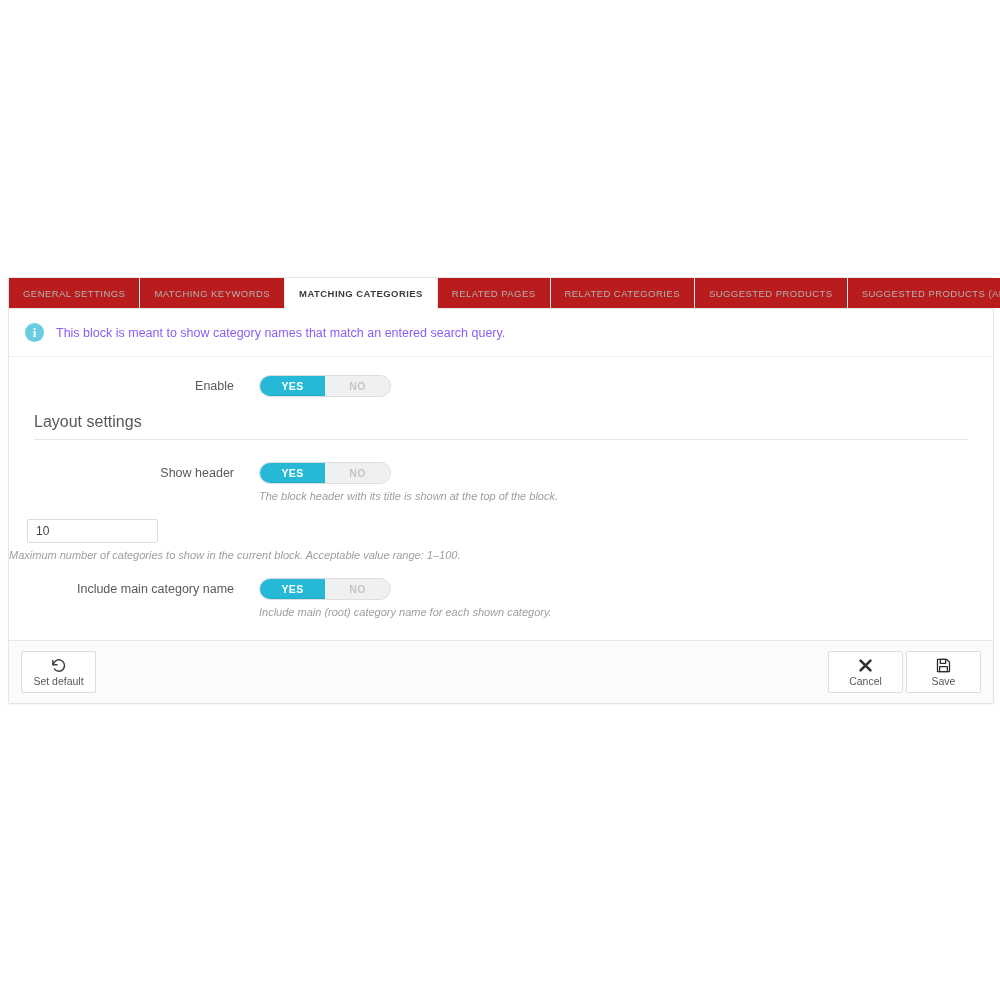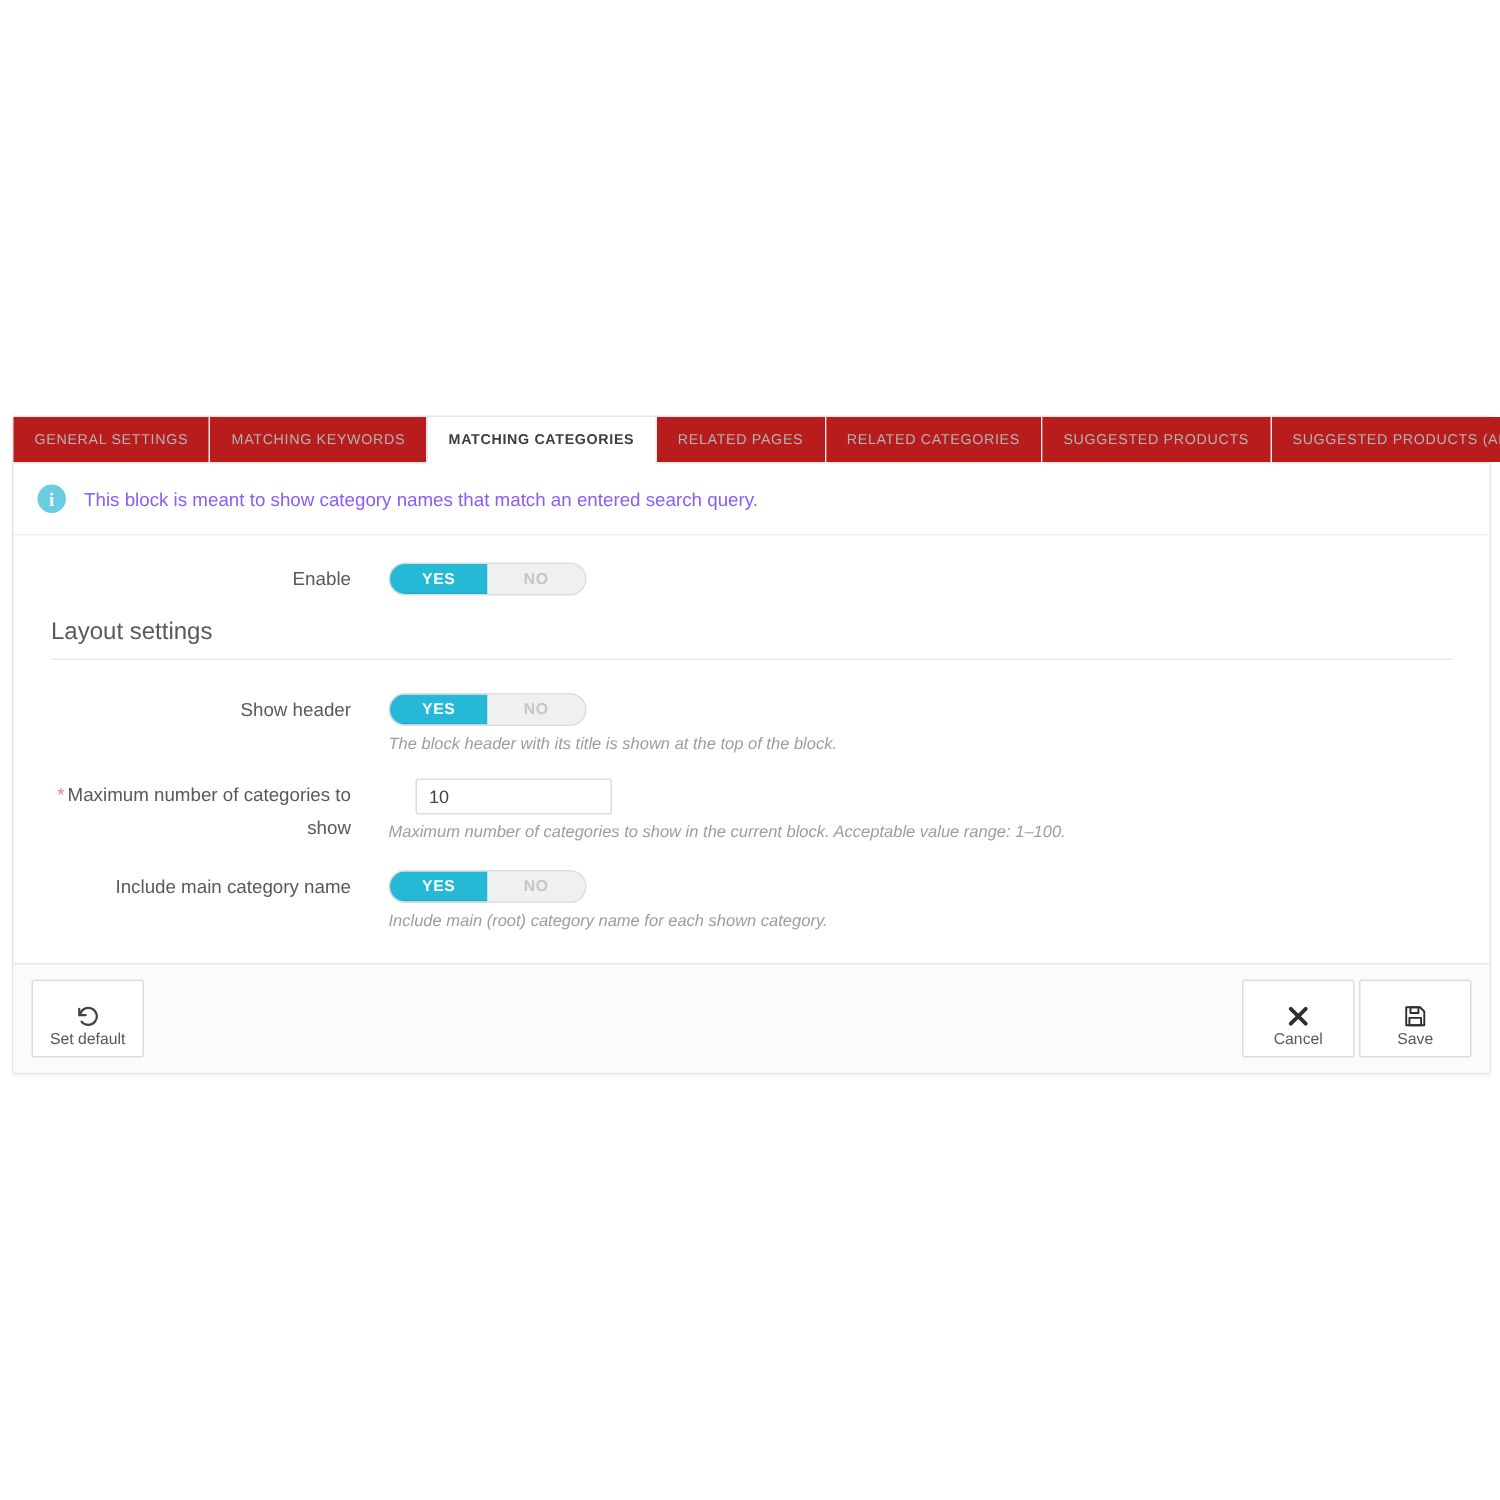--- a/index.html
+++ b/index.html
@@ -205,21 +205,21 @@
     display: flex;
     align-items: center;
     justify-content: space-between;
     border-top: 1px solid #e6e7e9;
     background: #fbfbfc;
     padding: 10px 12px;
   }
   .footer-right { display: flex; gap: 3px; }
   .btn {
     min-width: 55px;
-    padding: 15px 9px 4px 9px;
+    padding: 5px 9px 4px 9px;
     background: #ffffff;
     border: 1px solid #dcdddf;
     border-radius: 2px;
     display: flex;
     flex-direction: column;
     align-items: center;
     justify-content: center;
     cursor: pointer;
     color: #3f4447;
   }
@@ -290,21 +290,20 @@
             <span class="opt on">YES</span>
             <span class="opt">NO</span>
           </div>
           <div class="hint">The block header with its title is shown at the top of the block.</div>
         </div>
       </div>
 
       <div style="height:17px"></div>
 
       <div class="row">
-        <div class="label"><span class="req">*</span><span>Maximum number of categories to show</span></div>
         <div class="field">
           <input class="textinput" type="text" value="10" style="">
           <div class="hint">Maximum number of categories to show in the current block. Acceptable value range: 1–100.</div>
         </div>
       </div>
 
       <div style="height:17px"></div>
 
       <div class="row">
         <div class="label">Include main category name</div>

